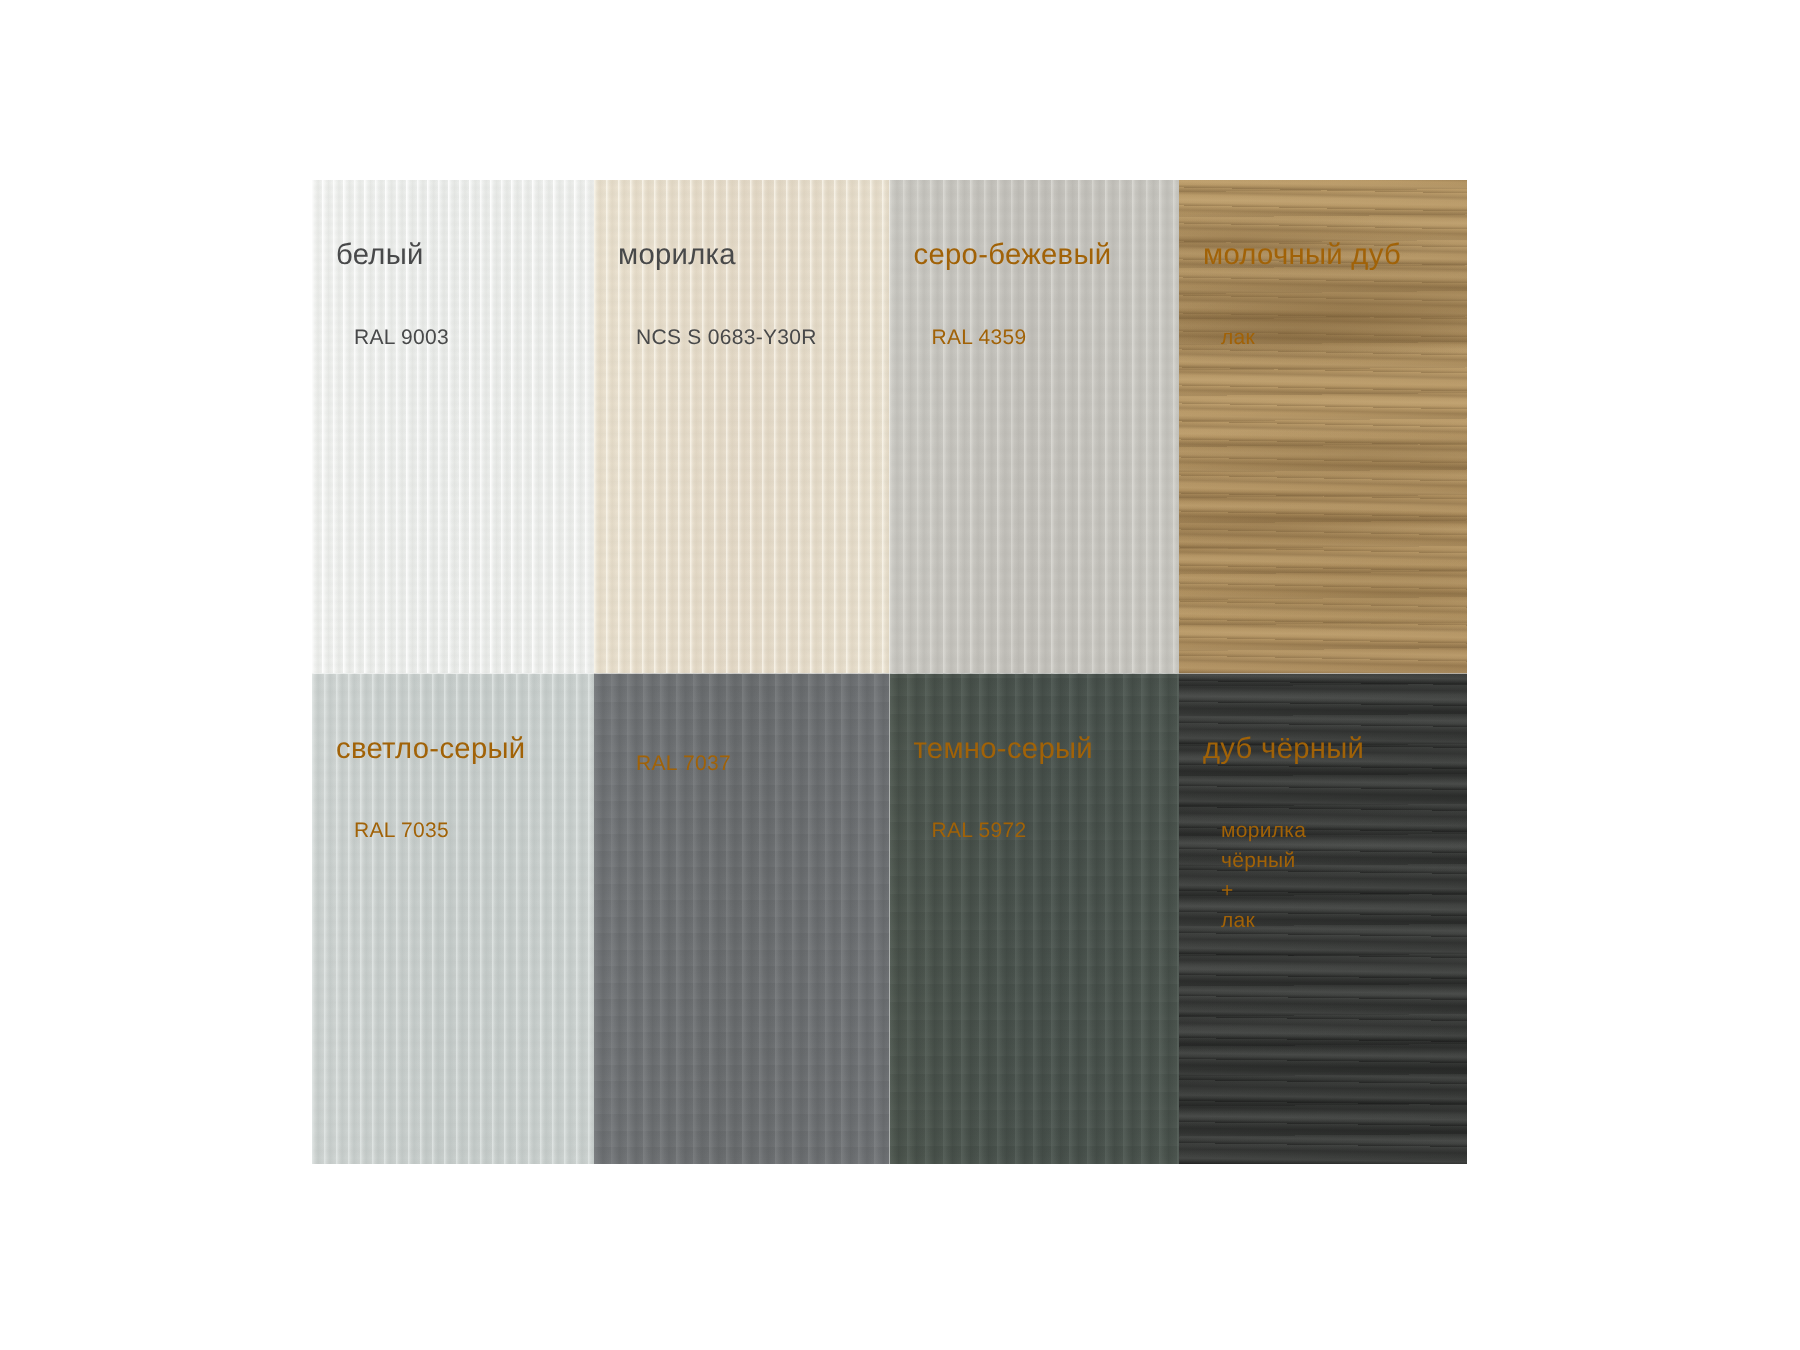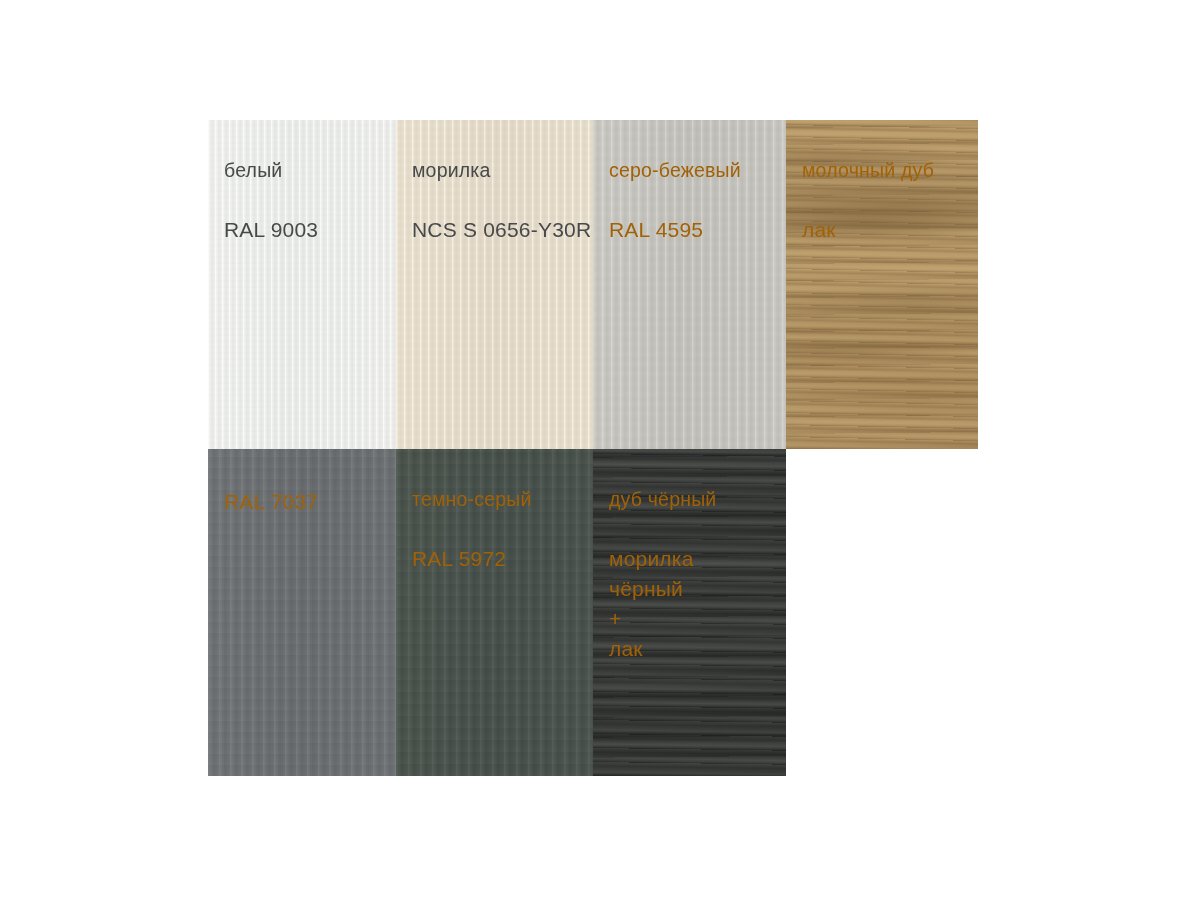--- a/index.html
+++ b/index.html
@@ -35,24 +35,24 @@
     z-index: 3;
   }
   .swatch-name {
     font-size: 19.5px;
     letter-spacing: 0.2px;
     line-height: 1.25;
     margin: 0 0 33px 0;
     white-space: nowrap;
   }
   .swatch-code {
-    font-size: 21px;
+    font-size: 14px;
     letter-spacing: 0.2px;
     line-height: 1.42;
-    margin: 0;
+    margin: 12px;
     white-space: nowrap;
   }
   .code-line { display: block; }
 
   
   .text-dark .swatch-name,
   .text-dark .swatch-code { color: #48494a; }
   .text-light .swatch-name,
   .text-light .swatch-code { color: #a16207; }
 
@@ -210,45 +210,54 @@
         <span class="code-line">RAL 9003</span>
       </p>
     </div>
   </div>
 
   <div class="swatch text-dark">
     <div class="surface surf-cream"></div>
     <div class="label-stack">
       <p class="swatch-name">морилка</p>
       <p class="swatch-code">
-        <span class="code-line">NCS S 0656-Y30R</span>
+        <span class="code-line">NCS S 0683-Y30R</span>
       </p>
     </div>
   </div>
 
   <div class="swatch text-light">
     <div class="surface surf-greybeige"></div>
     <div class="label-stack">
       <p class="swatch-name">серо-бежевый</p>
       <p class="swatch-code">
-        <span class="code-line">RAL 4595</span>
+        <span class="code-line">RAL 4359</span>
       </p>
     </div>
   </div>
 
   <div class="swatch text-light">
     <div class="surface surf-oak"></div>
     <div class="label-stack">
       <p class="swatch-name">молочный дуб</p>
       <p class="swatch-code">
         <span class="code-line">лак</span>
       </p>
     </div>
   </div>
 
+  <div class="swatch text-light">
+    <div class="surface surf-lightgrey"></div>
+    <div class="label-stack">
+      <p class="swatch-name">светло-серый</p>
+      <p class="swatch-code">
+        <span class="code-line">RAL 7035</span>
+      </p>
+    </div>
+  </div>
 
   <div class="swatch text-light">
     <div class="surface surf-grey"></div>
     <div class="label-stack">
       <p class="swatch-code">
         <span class="code-line">RAL 7037</span>
       </p>
     </div>
   </div>
 

